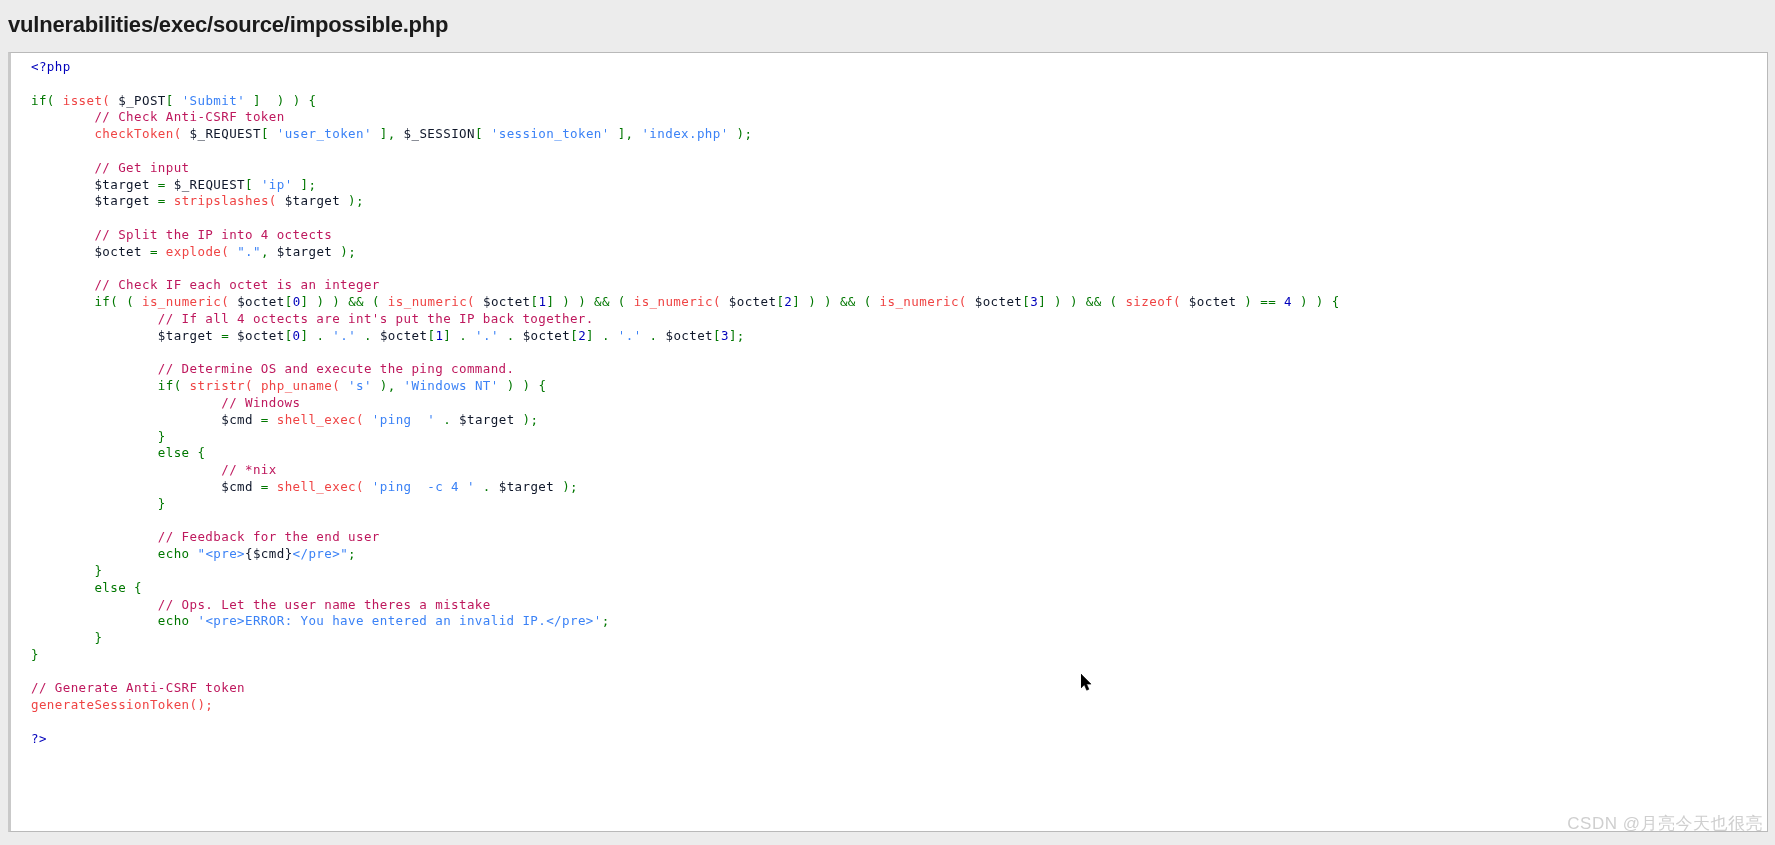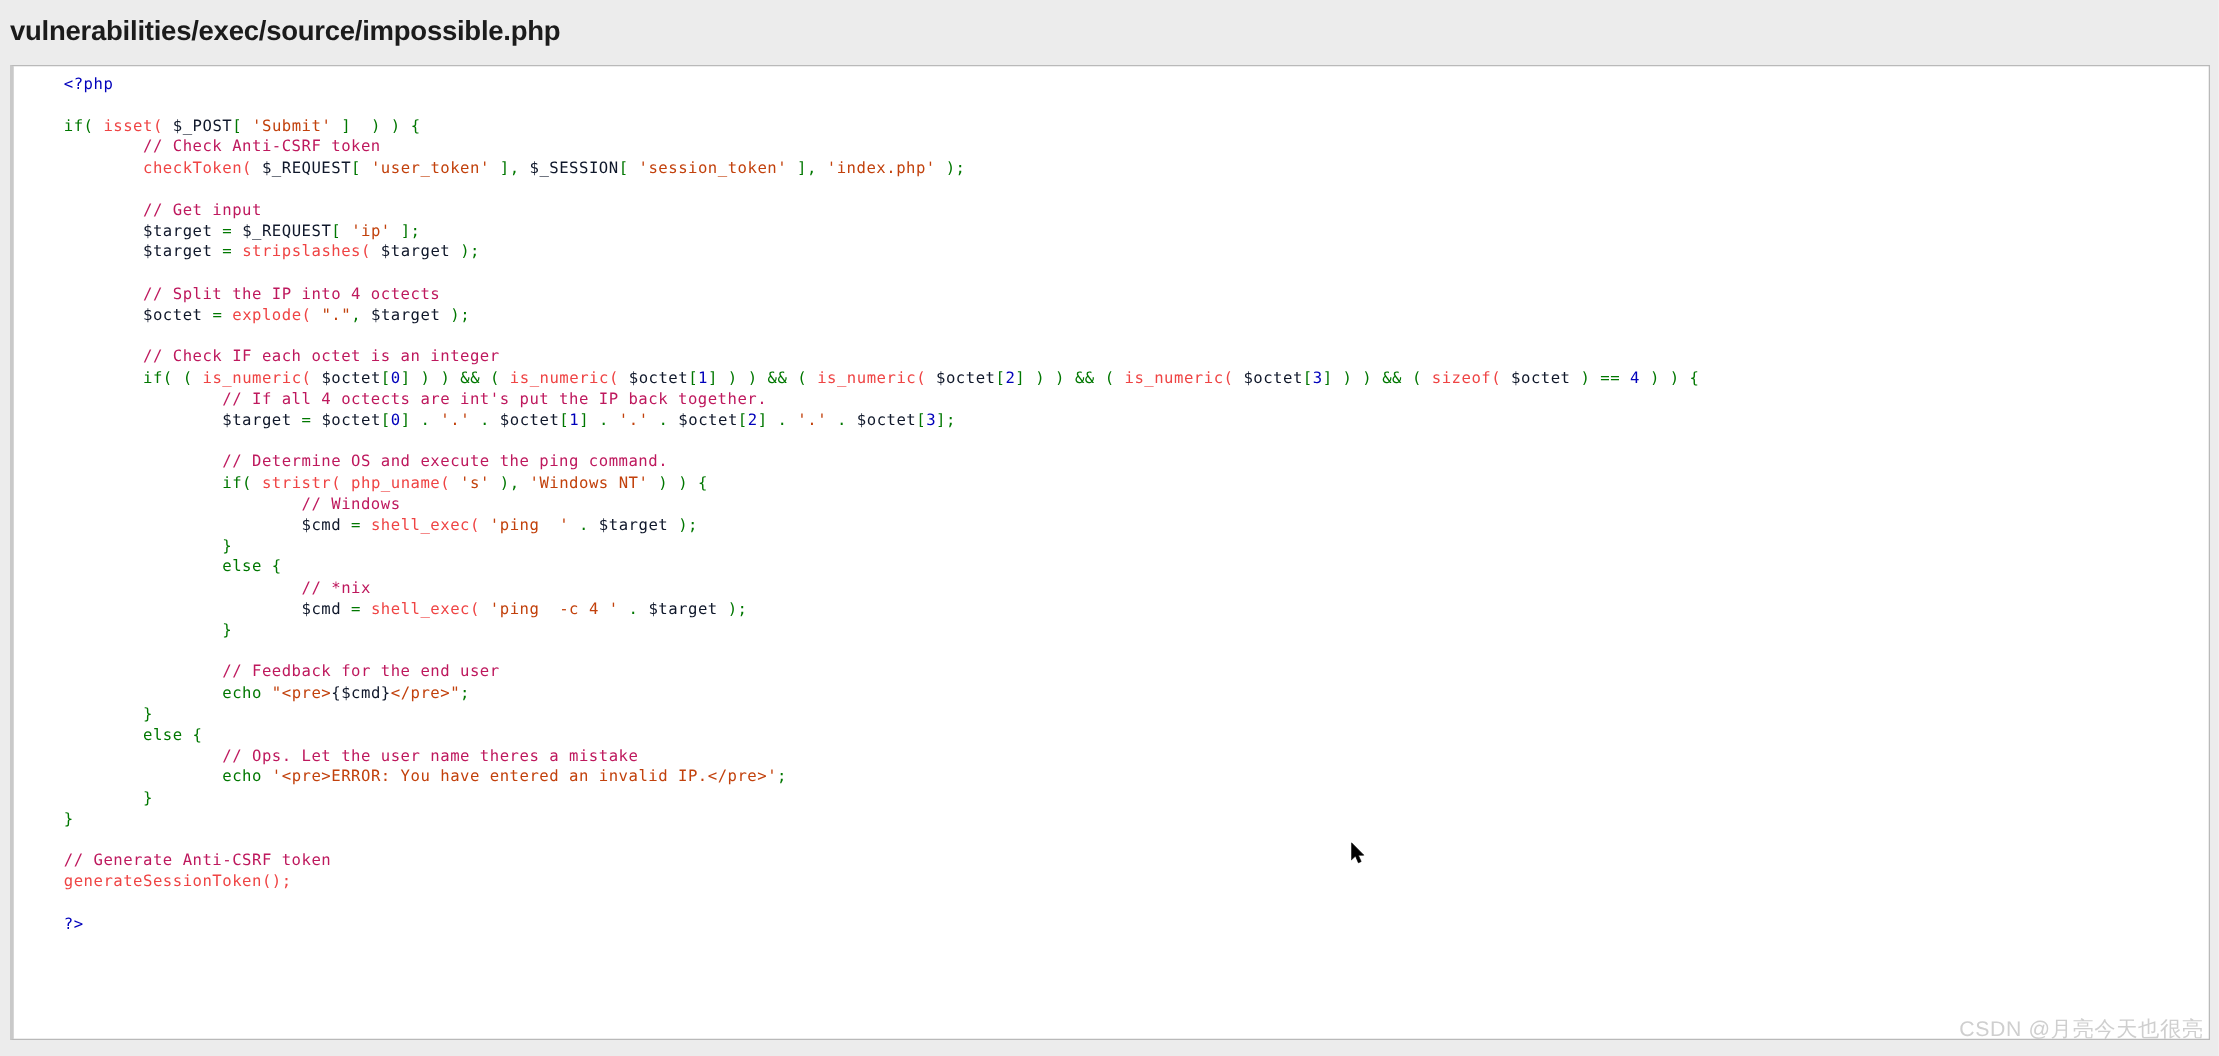--- a/index.html
+++ b/index.html
@@ -41,41 +41,40 @@
   }
 
   #code-scroll {
     position: absolute;
     left: 0;
     top: 0;
     right: 0;
     bottom: 0;
     padding: 6px 0 0 20px;
     box-sizing: border-box;
-    margin-left: 20px;
   }
 
   pre#code-block {
     margin: 0;
     font-family: "DejaVu Sans Mono", "Liberation Mono", monospace;
     font-size: 12.5px;
     line-height: 16.8px;
     white-space: pre;
     color: #000000;
     letter-spacing: 0.4px;
   }
 
   .ln { display: block; height: 16.8px; }
 
   
   .t-php   { color: #0000bb; }
   .t-kw    { color: #007700; }
   .t-fn    { color: #ef4444; }
   .t-var   { color: #0f172a; }
-  .t-str   { color: #c2410c; }
+  .t-str   { color: #3b82f6; }
   .t-cmt   { color: #be185d; }
   .t-num   { color: #0000bb; }
 
   #cursor {
     position: absolute;
     left: 1081px;
     top: 674px;
     width: 12px;
     height: 18px;
     pointer-events: none;

